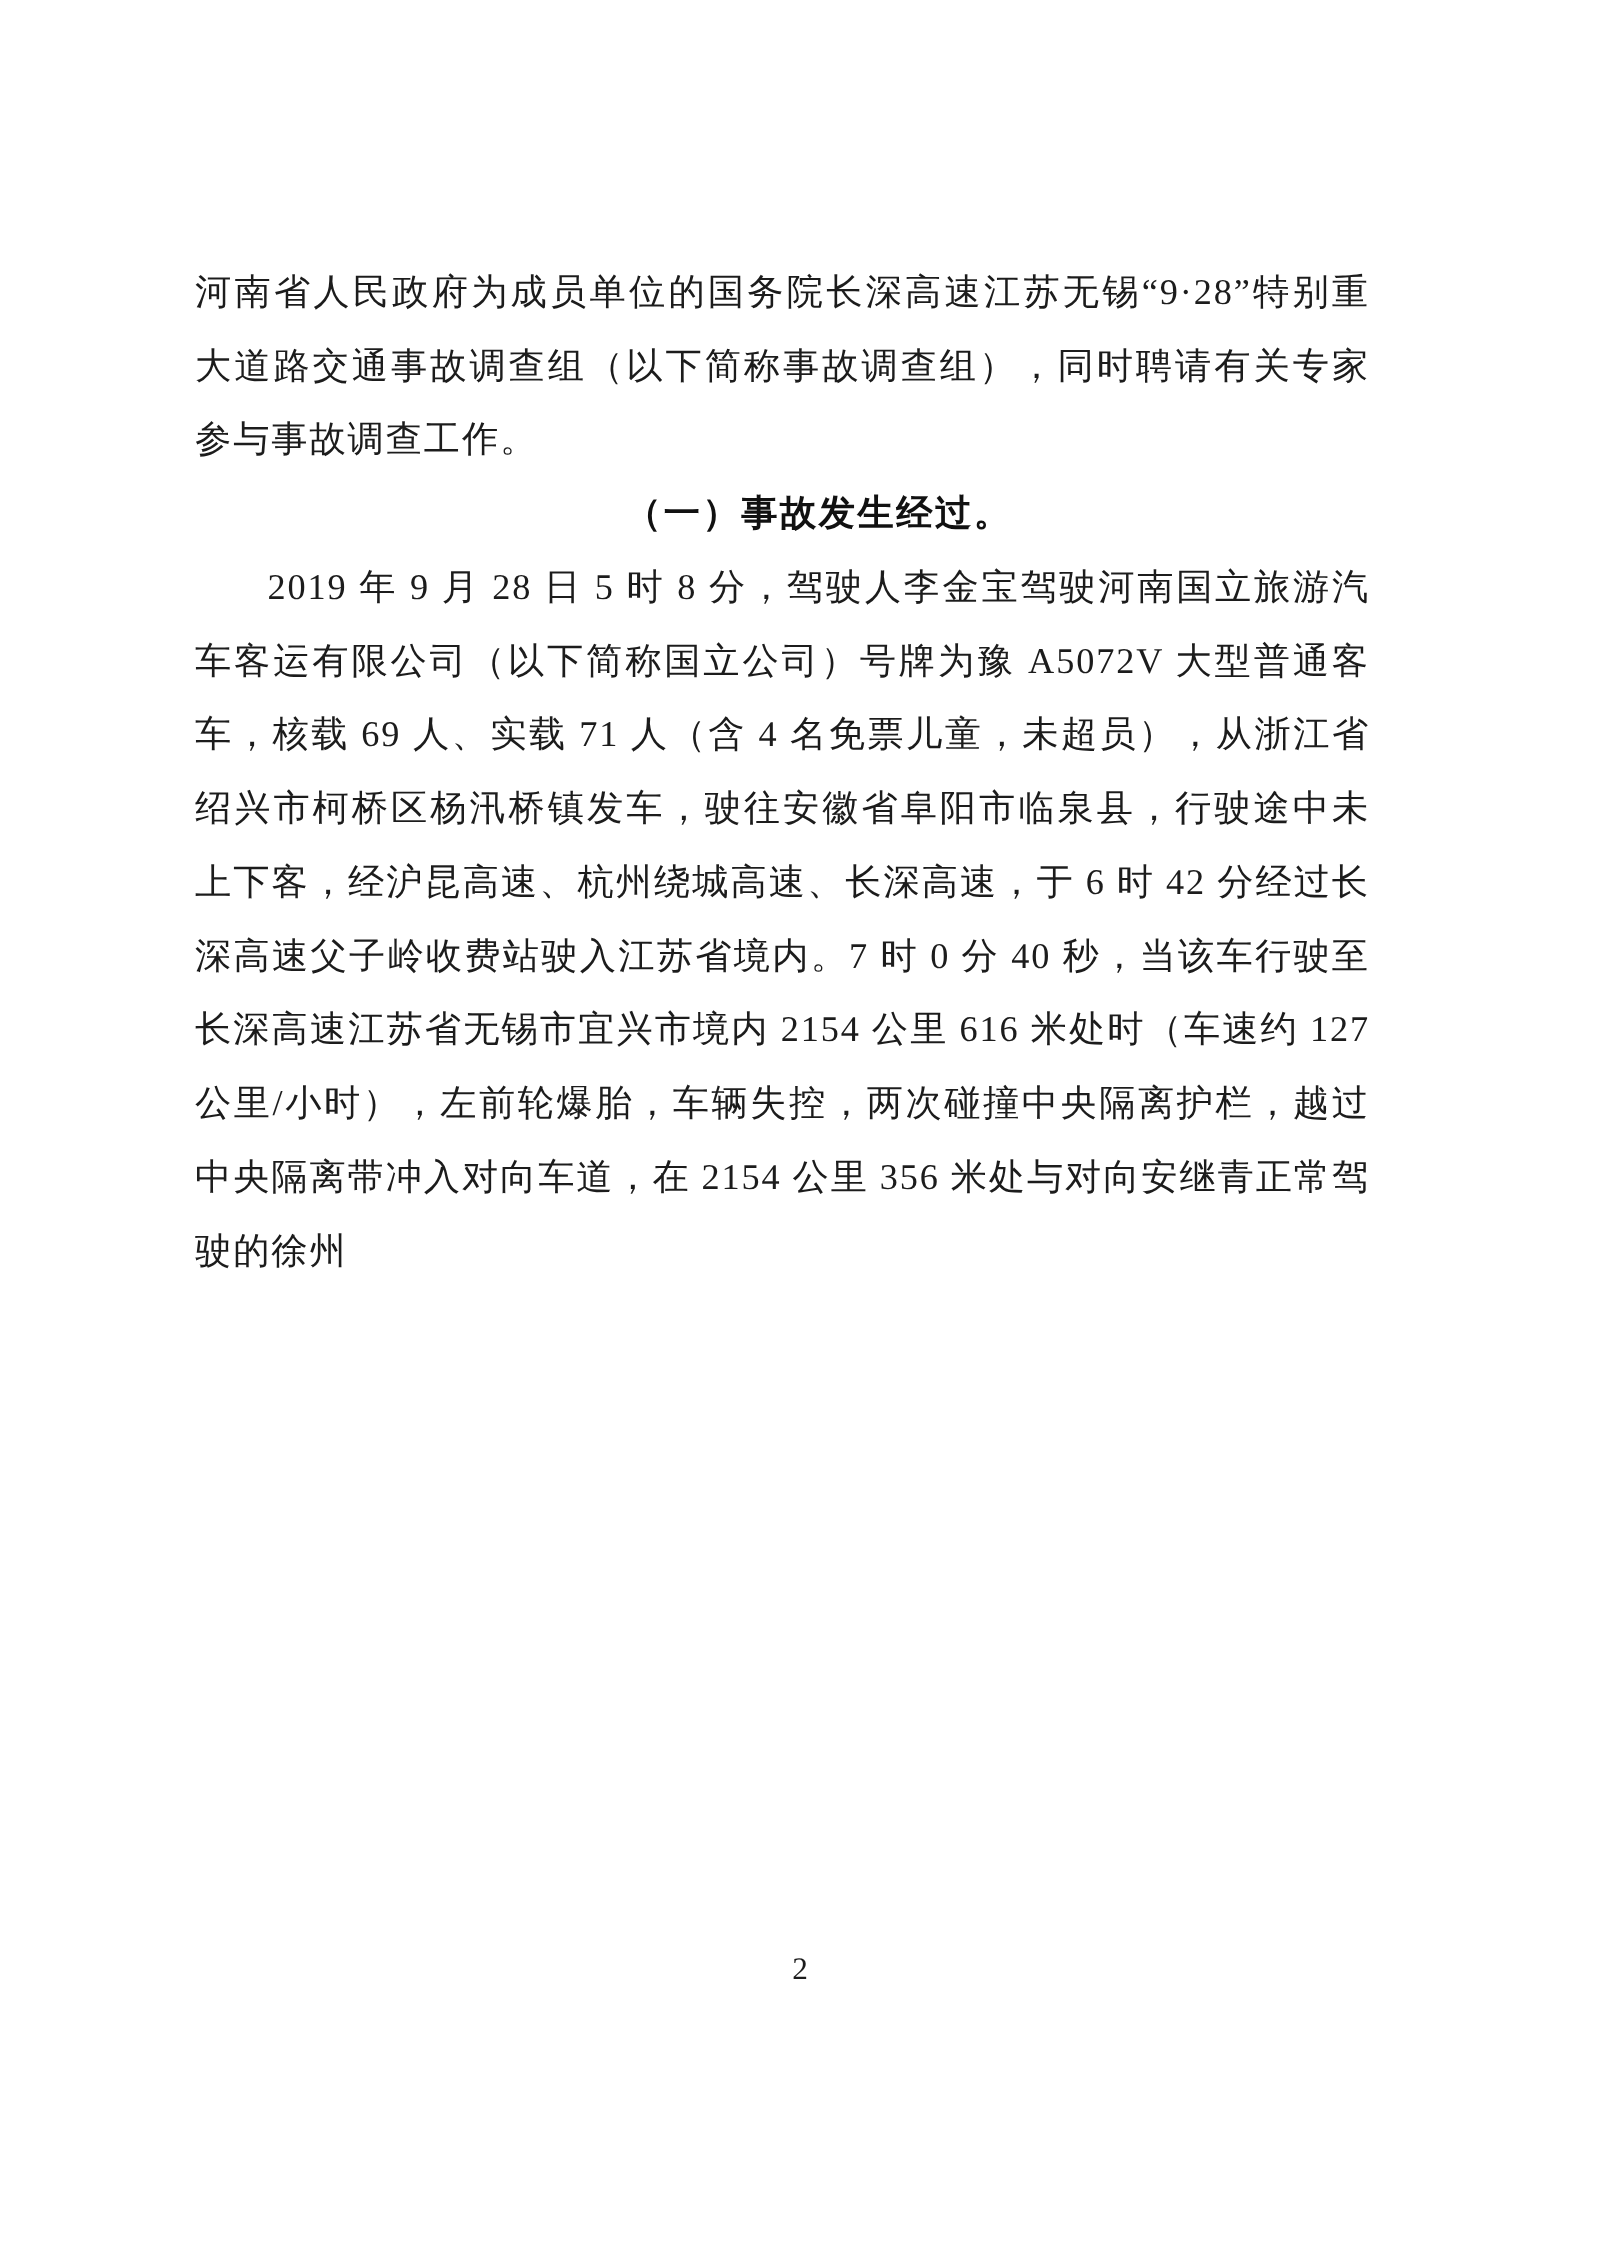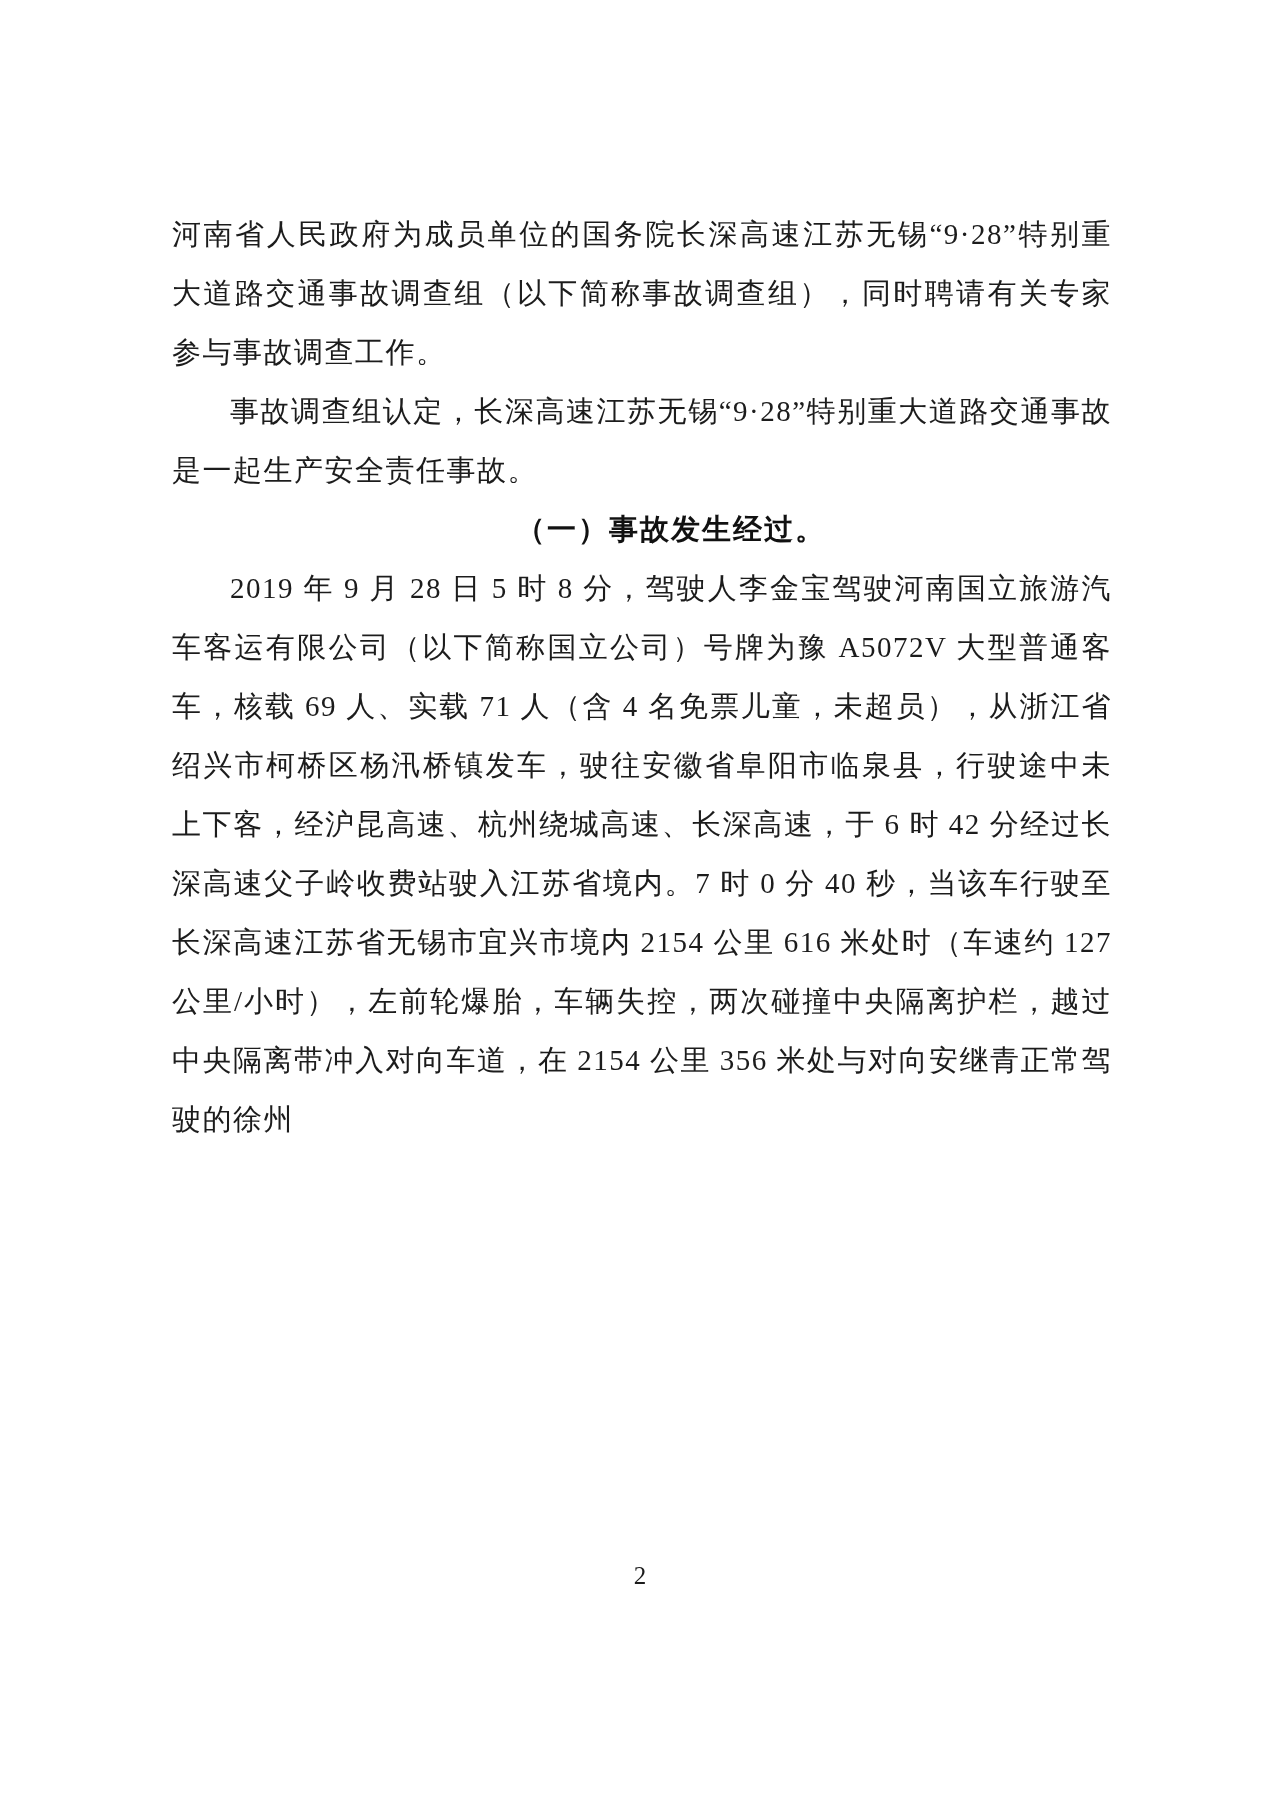--- a/index.html
+++ b/index.html
@@ -11,21 +11,21 @@
     position: relative;
     width: 1280px;
     height: 1810px;
     margin: 0 auto;
     background: #ffffff;
     color: #1c1c1c;
     overflow: hidden;
   }
   .content {
     position: absolute;
-    left: 172px;
+    left: 156px;
     top: 205px;
     width: 940px;
   }
   .para {
     margin: 0;
     font-family: "Liberation Serif", "DejaVu Serif", serif;
     font-size: 29px;
     line-height: 59px;
     letter-spacing: 1.5px;
     text-align: justify;
@@ -68,18 +68,17 @@
     line-height: 32px;
     color: #1c1c1c;
   }
 </style>
 </head>
 <body>
 
 <div class="page">
   <div class="content">
     <p class="para">河南省人民政府为成员单位的国务院长深高速江苏无锡“9·28”特别重大道路交通事故调查组（以下简称事故调查组），同时聘请有关专家参与事故调查工作。</p>
-    <p class="para indent">事故调查组认定，长深高速江苏无锡“9·28”特别重大道路交通事故是一起生产安全责任事故。</p>
     <p class="h2">（一）事故发生经过。</p>
     <p class="para indent">2019 年 9 月 28 日 5 时 8 分，驾驶人李金宝驾驶河南国立旅游汽车客运有限公司（以下简称国立公司）号牌为豫 A5072V 大型普通客车，核载 69 人、实载 71 人（含 4 名免票儿童，未超员），从浙江省绍兴市柯桥区杨汛桥镇发车，驶往安徽省阜阳市临泉县，行驶途中未上下客，经沪昆高速、杭州绕城高速、长深高速，于 6 时 42 分经过长深高速父子岭收费站驶入江苏省境内。7 时 0 分 40 秒，当该车行驶至长深高速江苏省无锡市宜兴市境内 2154 公里 616 米处时（车速约 127 公里/小时），左前轮爆胎，车辆失控，两次碰撞中央隔离护栏，越过中央隔离带冲入对向车道，在 2154 公里 356 米处与对向安继青正常驾驶的徐州</p>
   </div>
   <div class="page-number">2</div>
 </div>
 
 </body></html>

